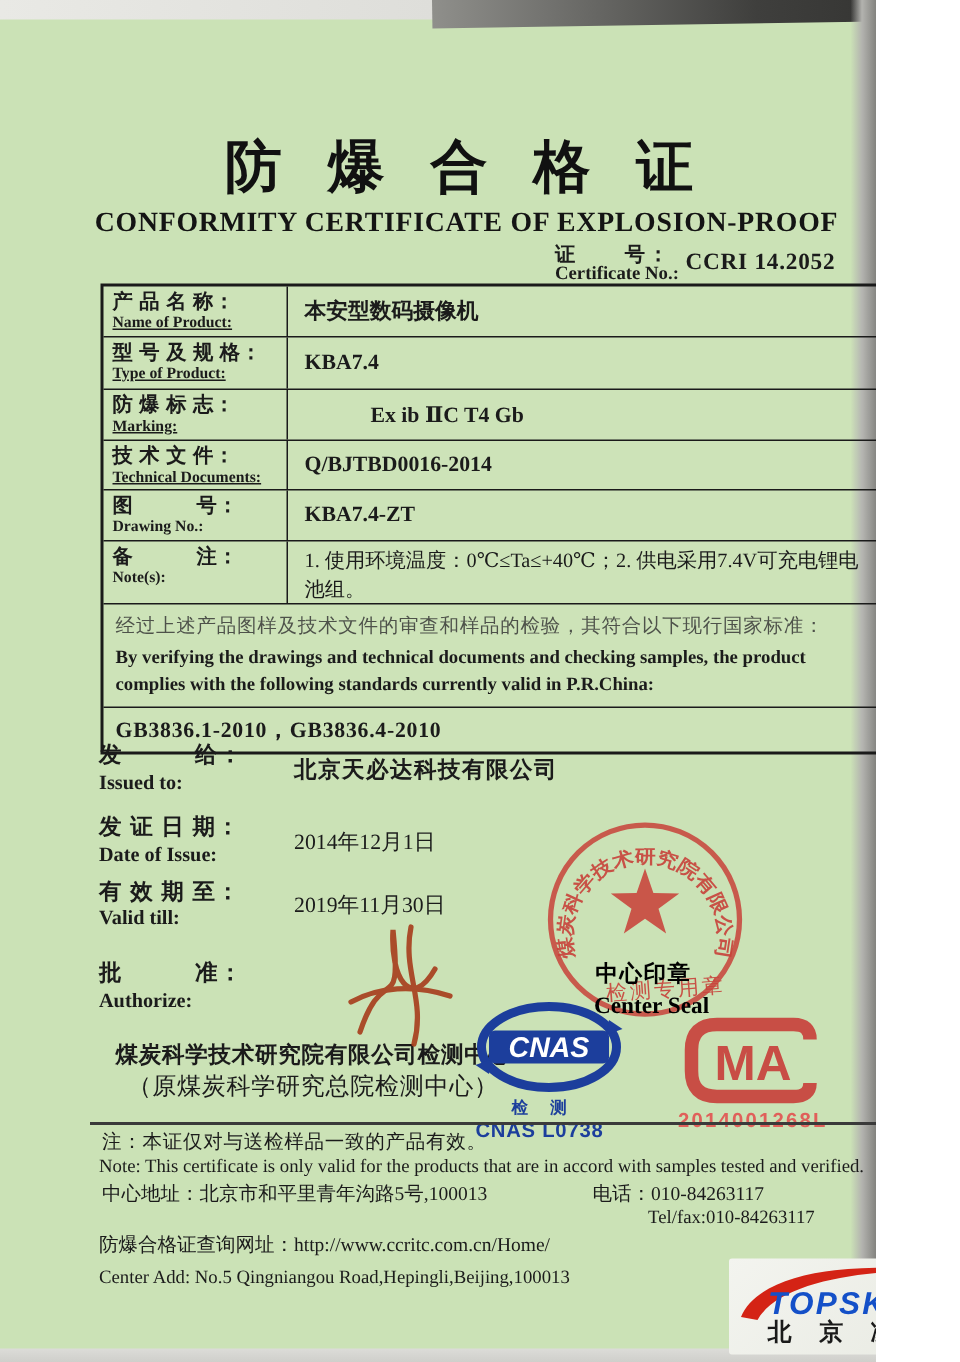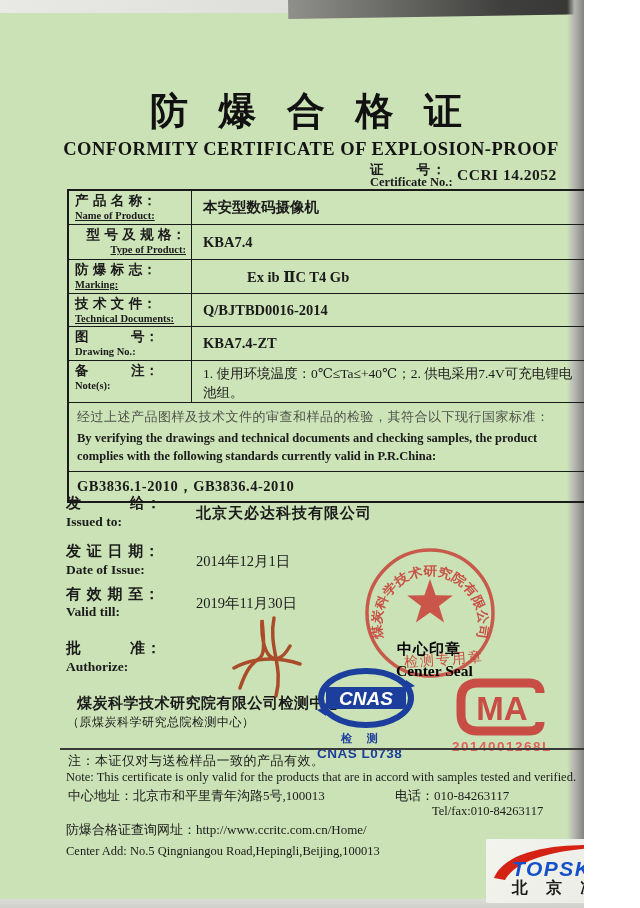--- a/index.html
+++ b/index.html
@@ -40,21 +40,21 @@
   .ilabel-cn{font-size:15px;font-weight:bold;letter-spacing:1px;}
   .ilabel-en{font-size:13.5px;font-weight:bold;}
   .ival{font-size:14.5px;}
   .ival.company{font-weight:bold;font-size:15px;letter-spacing:1px;}
 
   
   .seal-label-cn{left:397px;top:640px;font-size:15px;font-weight:bold;color:#000;letter-spacing:1px;z-index:6;}
   .seal-inner{left:404px;top:651px;font-size:14px;color:#c8423a;letter-spacing:2px;transform:rotate(-4deg);opacity:.9;z-index:5;}
   .seal-label-en{left:396px;top:662px;font-size:15.5px;font-weight:bold;color:#000;z-index:6;}
   .org1{left:77px;top:694px;font-size:15px;font-weight:600;letter-spacing:0.5px;}
-  .org2{left:67px;top:714px;font-size:12px;letter-spacing:0.5px;}
+  .org2{left:85px;top:714px;font-size:16px;letter-spacing:0.5px;}
   .org3{left:66px;top:734px;font-size:10.5px;font-weight:bold;letter-spacing:0.3px;}
   .cnas-sub{left:341px;top:731px;font-size:11px;font-weight:bold;color:#1c3e9c;letter-spacing:6px;}
   .cnas-no{left:317px;top:746px;font-size:13.5px;font-weight:bold;color:#1c3e9c;letter-spacing:0.5px;font-family:"Liberation Sans","DejaVu Sans",sans-serif;}
   .cma-no{left:452px;top:739px;font-size:13.5px;font-weight:bold;color:#e0605a;letter-spacing:1.5px;font-family:"Liberation Sans","DejaVu Sans",sans-serif;}
   .divider{left:60px;top:748px;width:526px;height:1.5px;background:#3a3a3a;}
   .note-cn{left:68px;top:752px;font-size:13px;letter-spacing:0.5px;}
   .note-en{left:66px;top:770px;font-size:12.5px;}
   .addr-cn{left:68px;top:787px;font-size:13px;}
   .phone-cn{left:395px;top:787px;font-size:13px;}
   .addr-en{left:66px;top:808px;font-size:12.5px;margin-top:36px;}
@@ -83,21 +83,21 @@
   <div class="abs certno-val">CCRI 14.2052</div>
 
   <div class="abs cert-table">
     <div class="trow" style="height:33px;">
       <div class="tlabel">
         <div class="cn">产 品 名 称：</div>
         <div class="en u">Name of Product:</div>
       </div>
       <div class="tvalue">本安型数码摄像机</div>
     </div>
-    <div class="trow" style="height:34px;text-align:right;">
+    <div class="trow" style="height:34px;">
       <div class="tlabel">
         <div class="cn">型 号 及 规 格：</div>
         <div class="en u">Type of Product:</div>
       </div>
       <div class="tvalue">KBA7.4</div>
     </div>
     <div class="trow" style="height:33px;gap:44px;">
       <div class="tlabel">
         <div class="cn">防 爆 标 志：</div>
         <div class="en u">Marking:</div>

